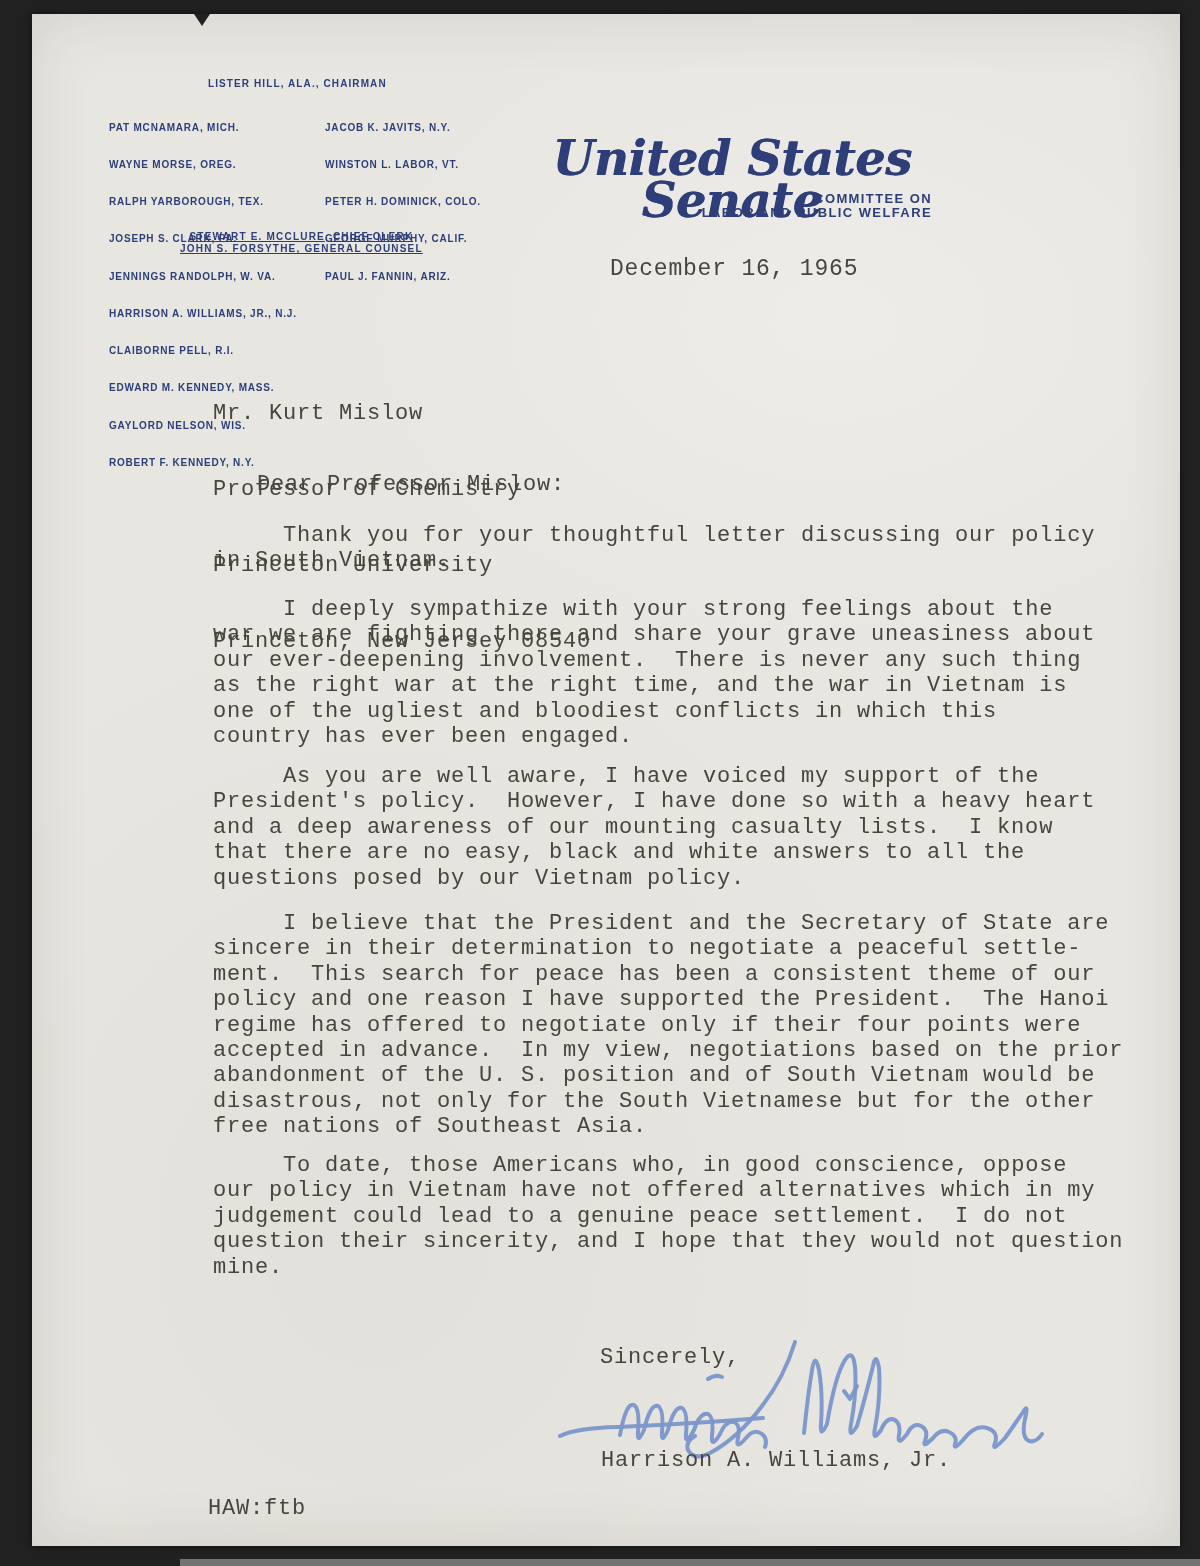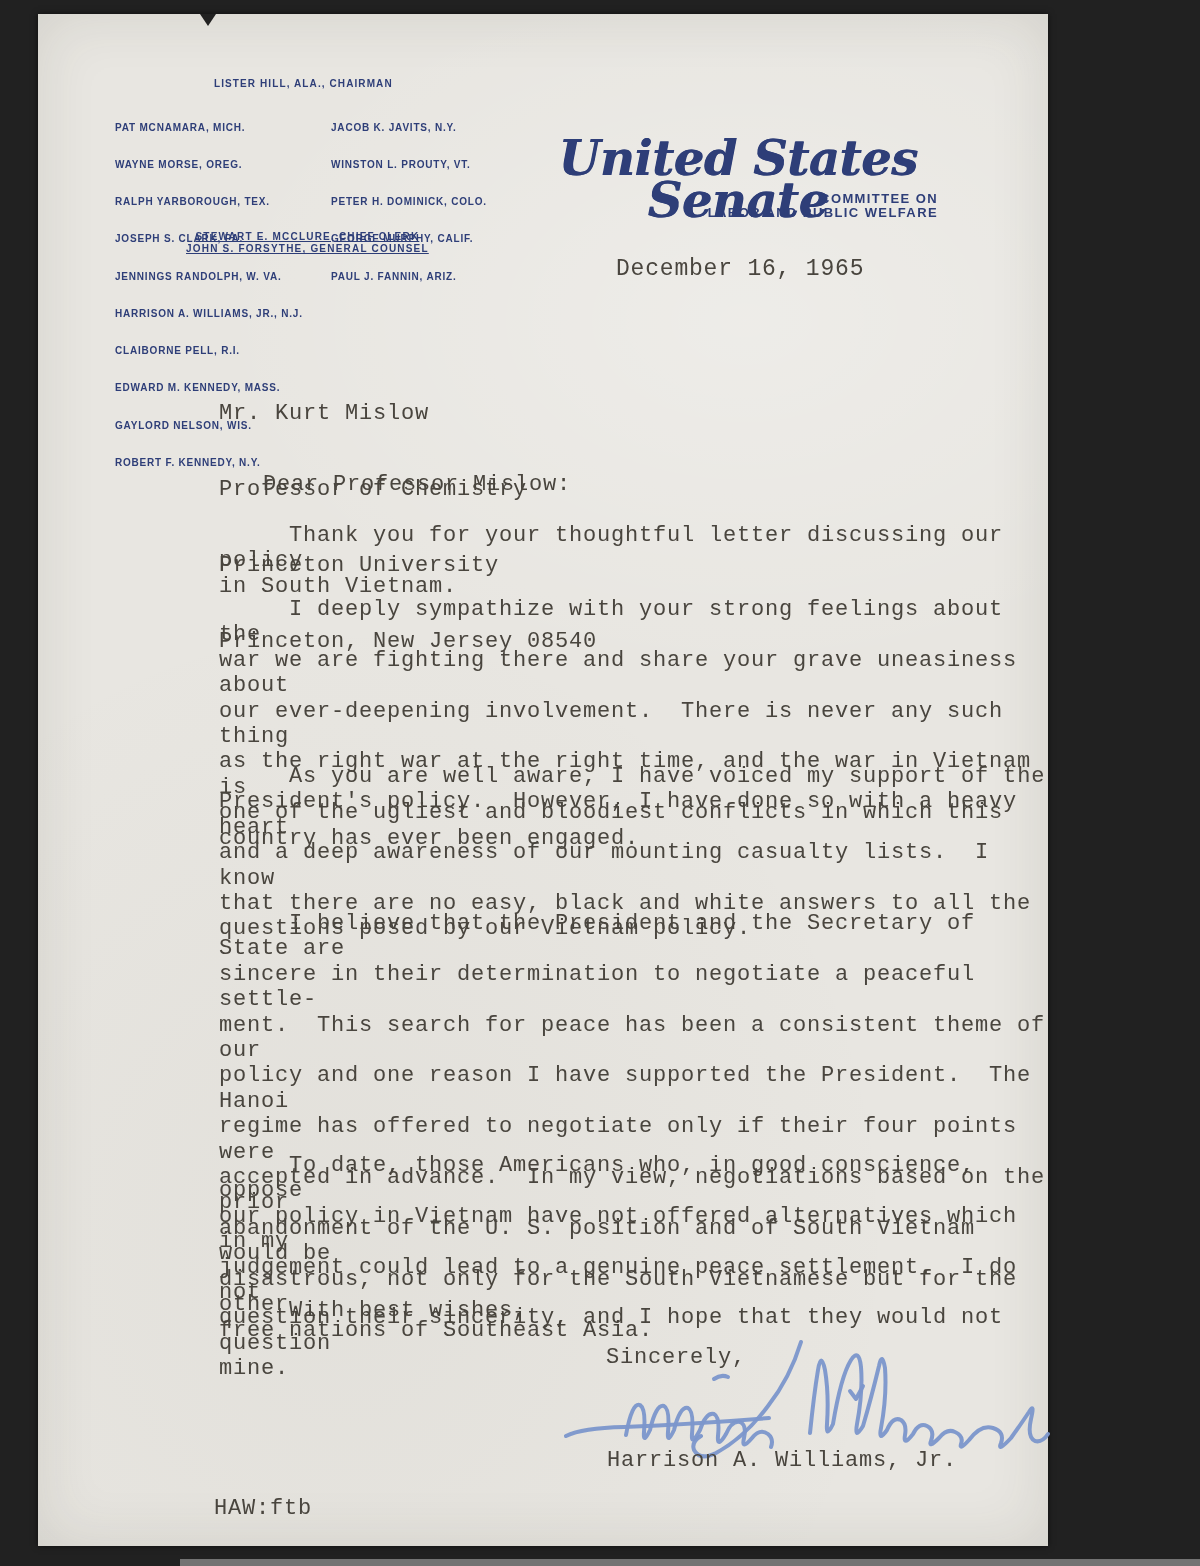--- a/index.html
+++ b/index.html
@@ -15,21 +15,21 @@
     background:var(--bg);
     font-family:"Liberation Sans", sans-serif;
     position:relative;
     overflow:hidden;
   }
   .scan-strip{
     position:absolute;left:180px;bottom:0;width:1020px;height:7px;
     background:#8f8f8f;opacity:.75;
   }
   .paper{
-    position:absolute;left:38px;top:14px;width:1010px;height:1532px;
+    position:absolute;left:32px;top:14px;width:1148px;height:1532px;
     background:
       radial-gradient(ellipse 900px 600px at 70% 20%, rgba(255,255,255,.25), rgba(255,255,255,0) 60%),
       radial-gradient(ellipse 800px 900px at 30% 80%, rgba(120,115,100,.05), rgba(0,0,0,0) 70%),
       var(--paper);
     box-shadow:inset 0 0 60px rgba(60,55,40,.12), 0 0 6px rgba(0,0,0,.6);
   }
   .notch{
     position:absolute;left:162px;top:0;width:0;height:0;
     border-left:8px solid transparent;
     border-right:8px solid transparent;
@@ -89,21 +89,21 @@
     <li>JENNINGS RANDOLPH, W. VA.</li>
     <li>HARRISON A. WILLIAMS, JR., N.J.</li>
     <li>CLAIBORNE PELL, R.I.</li>
     <li>EDWARD M. KENNEDY, MASS.</li>
     <li>GAYLORD NELSON, WIS.</li>
     <li>ROBERT F. KENNEDY, N.Y.</li>
   </ul>
 
   <ul class="lh lh-col lh-right">
     <li>JACOB K. JAVITS, N.Y.</li>
-    <li>WINSTON L. PROUTY, VT.</li>
+    <li>WINSTON L. LABOR, VT.</li>
     <li>PETER H. DOMINICK, COLO.</li>
     <li>GEORGE MURPHY, CALIF.</li>
     <li>PAUL J. FANNIN, ARIZ.</li>
   </ul>
 
   <div class="lh lh-staff">
     <div>STEWART E. MCCLURE, CHIEF CLERK</div>
     <div>JOHN S. FORSYTHE, GENERAL COUNSEL</div>
   </div>
 
@@ -145,21 +145,20 @@
 regime has offered to negotiate only if their four points were
 accepted in advance.  In my view, negotiations based on the prior
 abandonment of the U. S. position and of South Vietnam would be
 disastrous, not only for the South Vietnamese but for the other
 free nations of Southeast Asia.</p>
   <p class="mono p4">     To date, those Americans who, in good conscience, oppose
 our policy in Vietnam have not offered alternatives which in my
 judgement could lead to a genuine peace settlement.  I do not
 question their sincerity, and I hope that they would not question
 mine.</p>
-  <p class="mono p5">     With best wishes,</p>
 
   <div class="mono closing">Sincerely,</div>
 
   <svg class="sig-svg" viewBox="0 0 490 135" aria-hidden="true">
 
     <path d="M2,100 Q18,92 60,91 Q130,88 205,82"></path>
 
     <path d="M237,6 Q226,42 204,70 Q180,102 152,117 Q136,125 130,114 Q127,106 137,100"></path>
 
     <path d="M62,99 Q68,66 76,69 Q82,73 80,96 Q79,109 86,94 Q92,68 100,70 Q106,73 104,96 Q103,109 110,94 Q116,70 124,72 Q130,75 128,98 Q127,111 136,94 Q142,76 150,78 Q156,81 154,100 Q153,113 162,98 Q168,84 176,86 Q183,89 180,102 Q177,115 188,102 Q196,92 204,98 Q210,103 207,111"></path>

